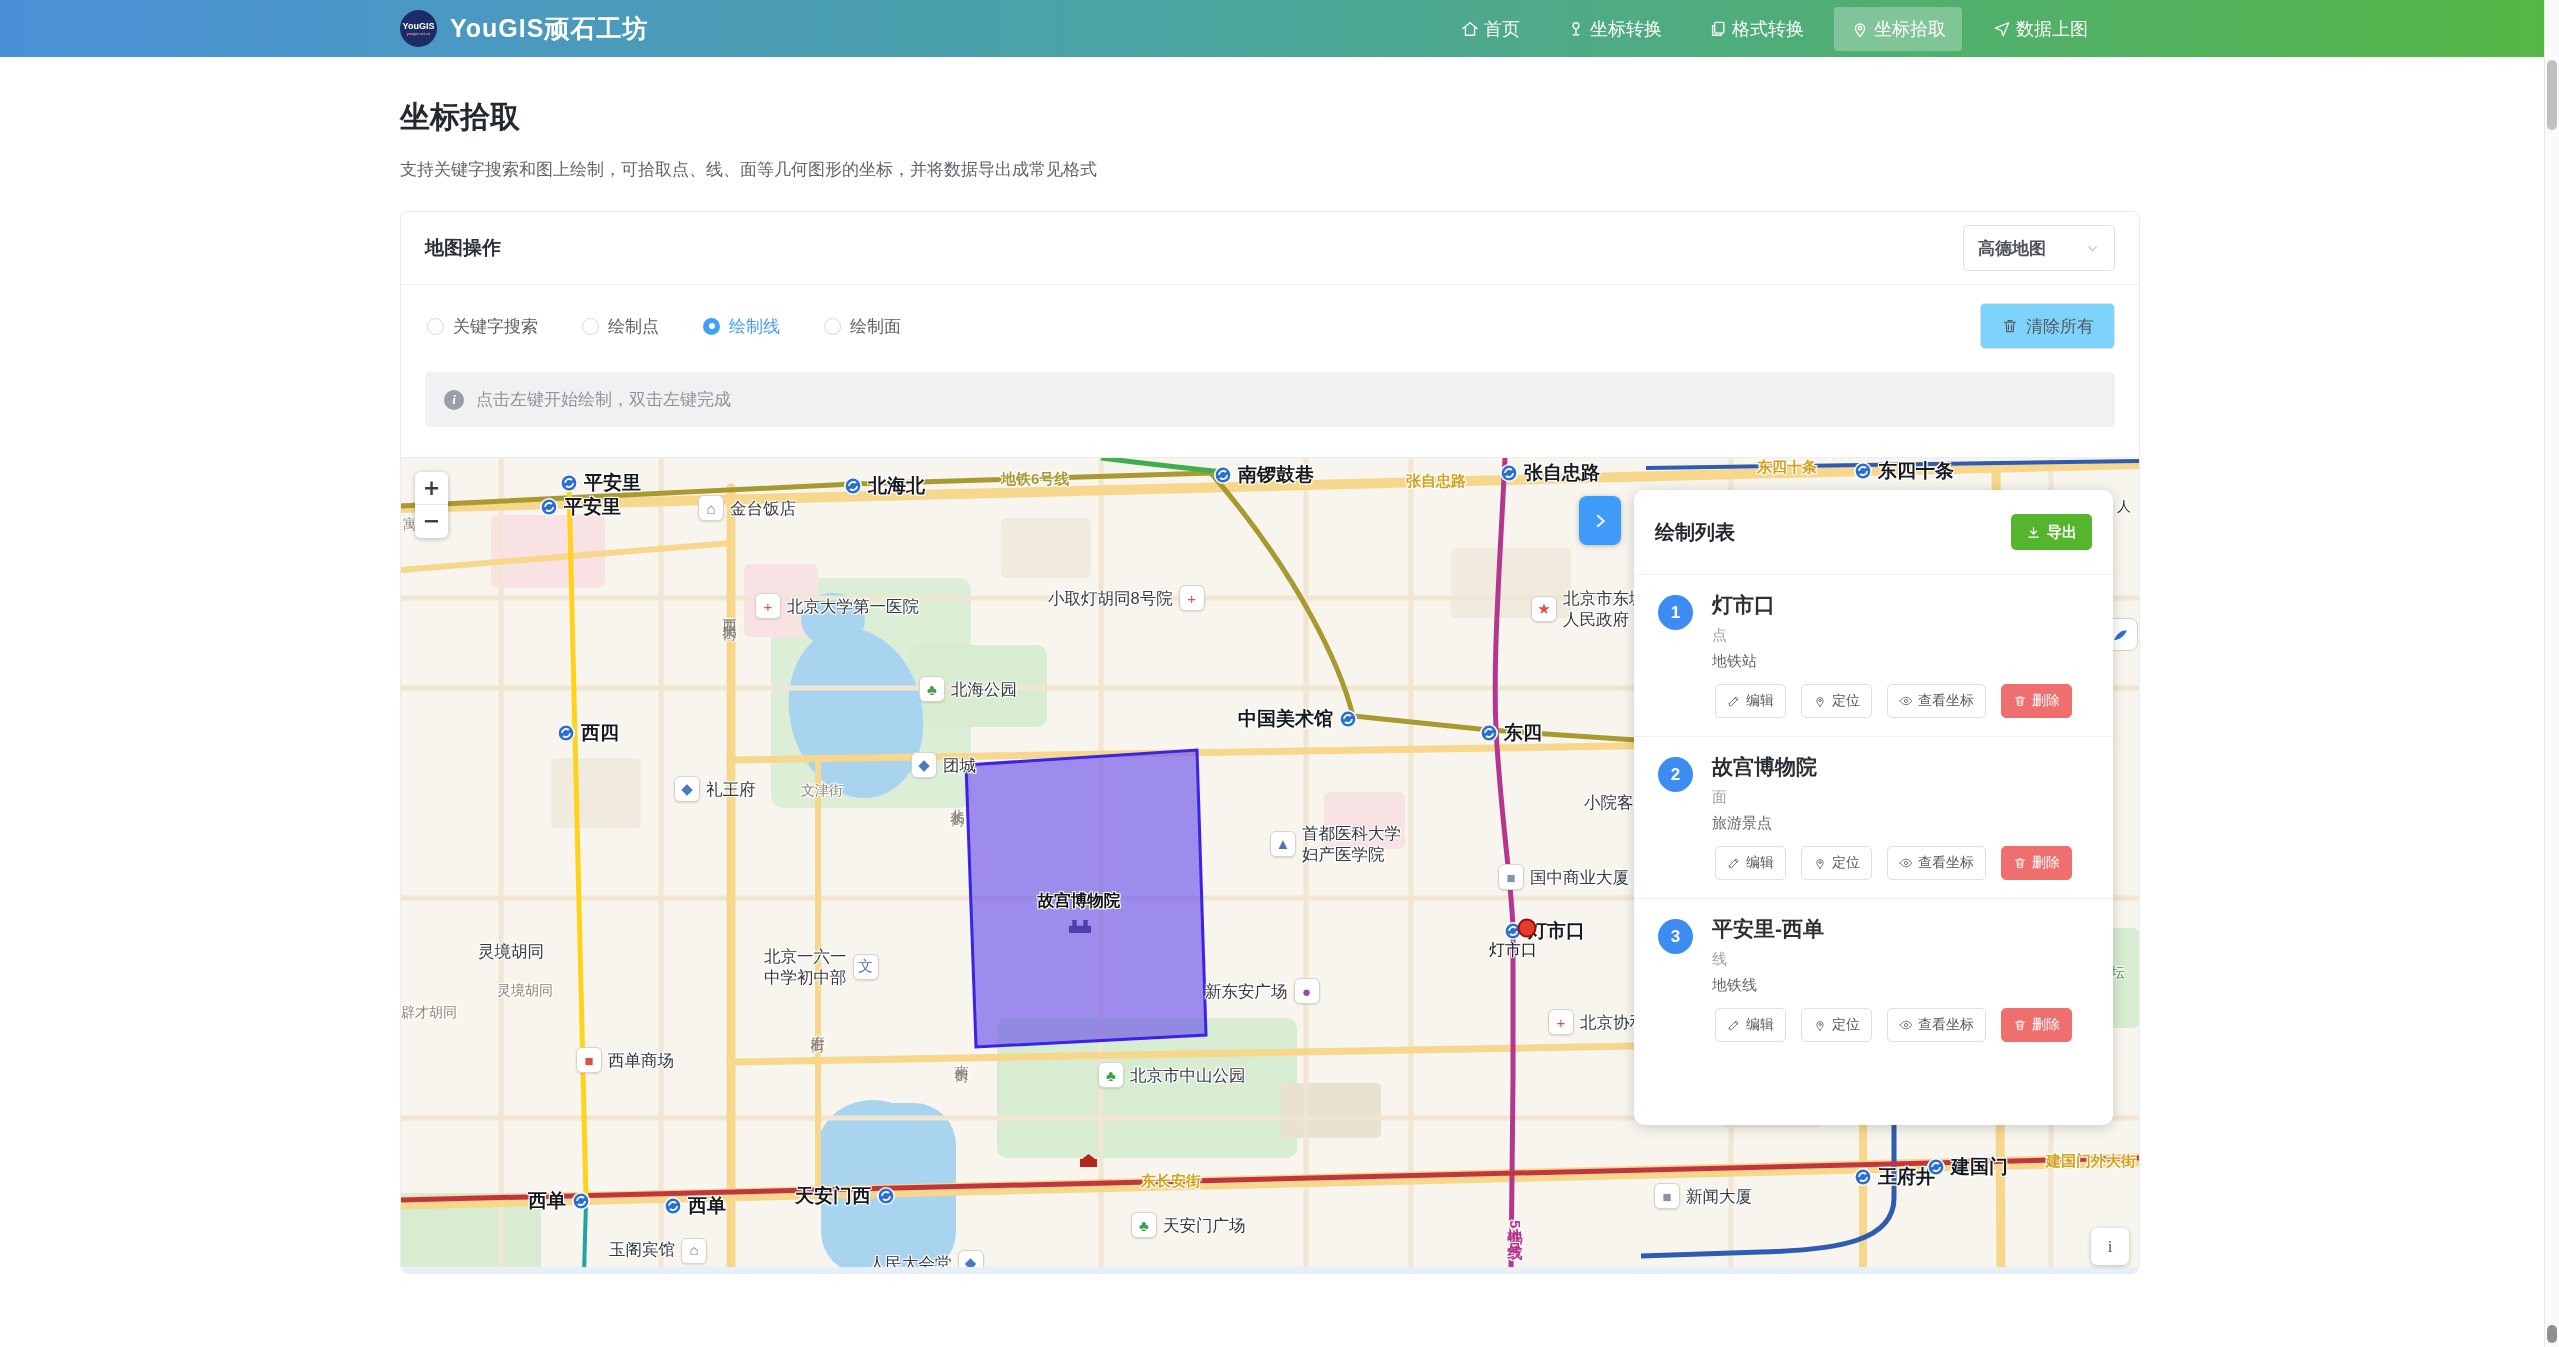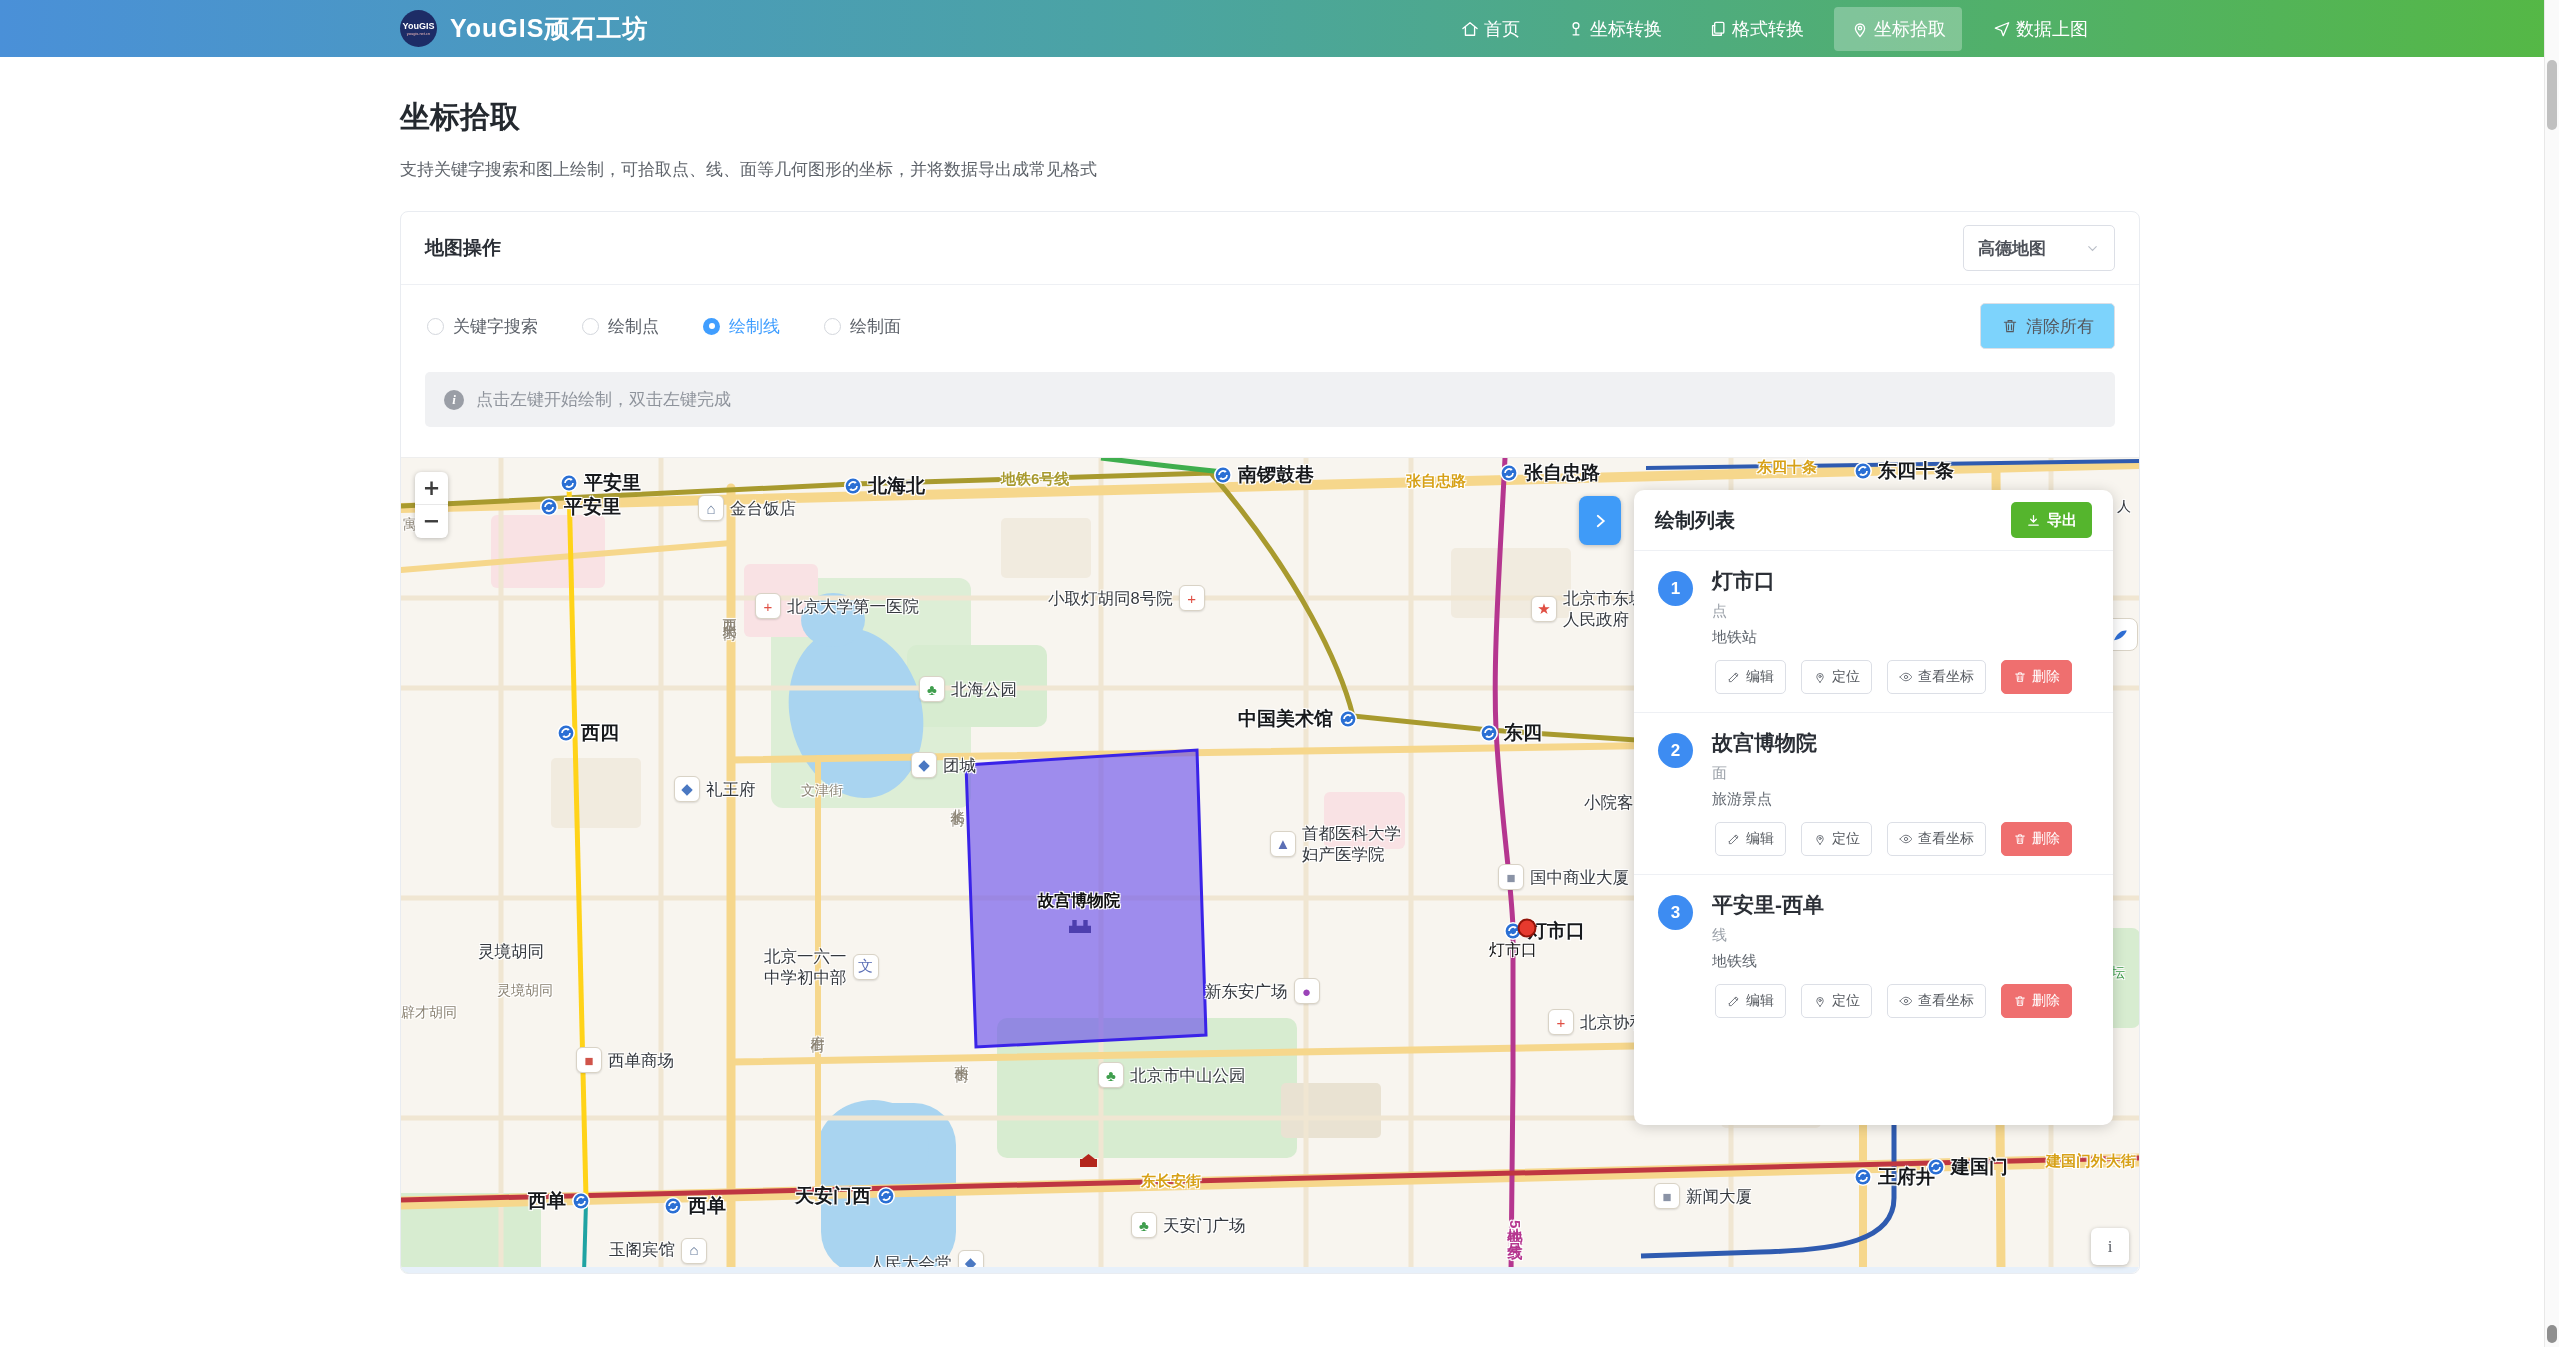--- a/index.html
+++ b/index.html
@@ -110,21 +110,21 @@
     clip-path:polygon(0 45%,15% 45%,15% 0,35% 0,35% 45%,65% 45%,65% 0,85% 0,85% 45%,100% 45%,100% 100%,0 100%); }
   .pt-label { position:absolute; left:1112px; top:482px; z-index:7; transform:translateX(-50%);
     font-size:16px; color:#111;
     text-shadow:-1px -1px 0 #fff,1px -1px 0 #fff,-1px 1px 0 #fff,1px 1px 0 #fff; }
   .map-strip { position:absolute; left:0; bottom:0; width:100%; height:6px; background:#e7f0fa; z-index:9; }
 
   
   .panel { position:absolute; left:1233px; top:32px; width:479px; height:635px; z-index:30;
     background:#fff; border-radius:10px; box-shadow:0 2px 14px rgba(0,0,0,.18); overflow:hidden; }
   .panel-head { display:flex; align-items:center; justify-content:space-between;
-    padding:12px 21px; border-bottom:1px solid #eef0f4; }
+    padding:24px 21px; border-bottom:1px solid #eef0f4; }
   .panel-head h3 { font-size:20px; font-weight:700; color:#24292f; }
   .btn-export { display:flex; align-items:center; gap:6px; background:#55b52d; color:#fff; border:none;
     border-radius:5px; height:36px; padding:0 15px; font-size:15px; font-weight:700; cursor:pointer;justify-content:space-between; }
   .btn-export svg { width:15px; height:15px; stroke:#fff; fill:none; stroke-width:2; stroke-linecap:round; }
   .item { padding:16px 21px 18px; border-bottom:1px solid #eef0f4; position:relative; }
   .item:last-child { border-bottom:none; }
   .badge { position:absolute; left:24px; top:20px; width:35px; height:35px; border-radius:50%;
     background:#3d8cf2; color:#fff; text-align:center; font:700 17px/35px "Liberation Sans",sans-serif; }
   .item .body { margin-left:57px; }
   .item .name { font-size:21px; font-weight:700; color:#2b2f36; }

